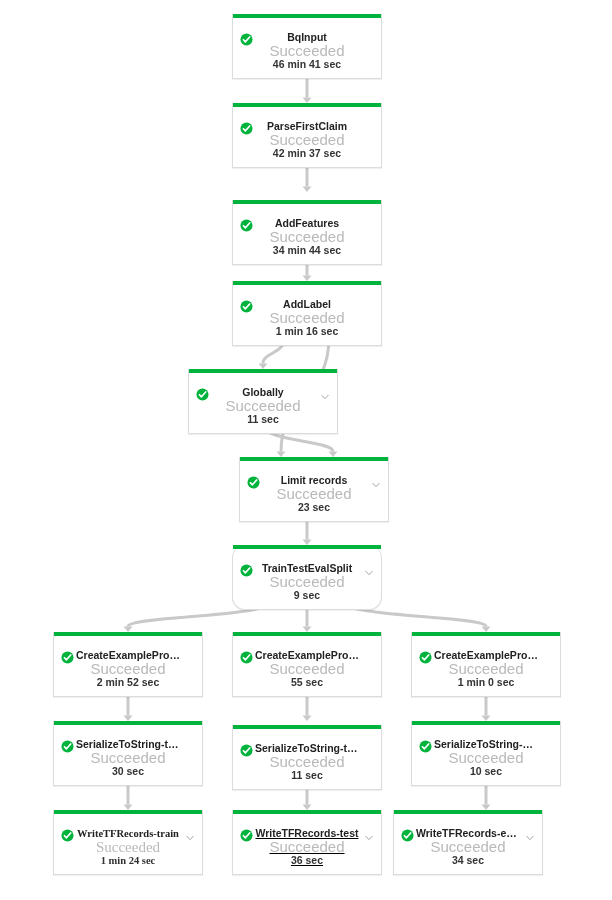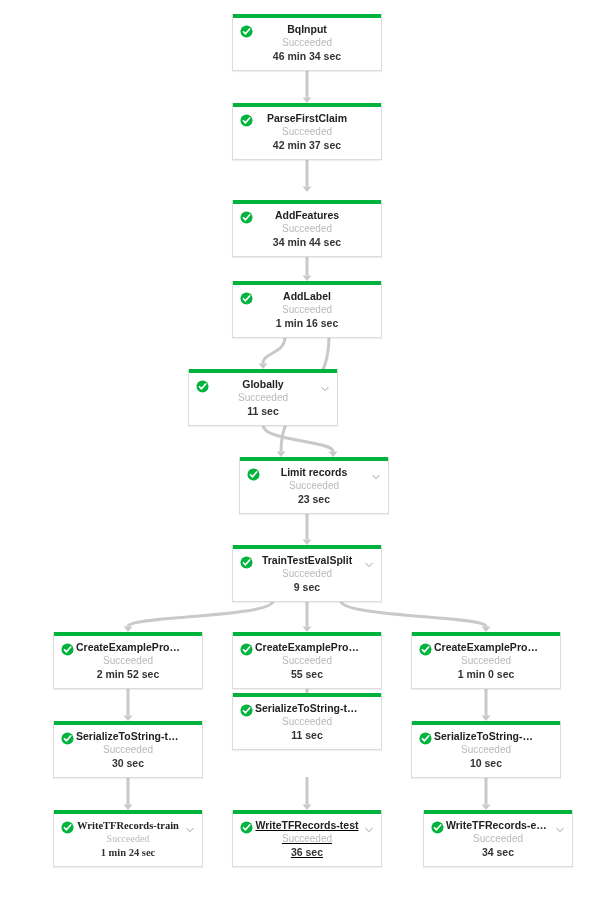--- a/index.html
+++ b/index.html
@@ -25,20 +25,21 @@
   }
   .node .statusbar{
     height:4px;
     background:#00b33c;
     margin:0;
   }
   .node .body{
     position:relative;
     padding:5px 0 7px 0;
     text-align:center;
+    margin-top:8px;
   }
   .node .check{
     position:absolute;
     left:7px;top:6px;
     width:13px;height:13px;
   }
   .node .chev{
     position:absolute;
     right:7px;top:7px;
     width:10px;height:10px;
@@ -48,21 +49,21 @@
     font-size:10.5px;
     font-weight:bold;
     color:#222222;
     line-height:13px;
     white-space:nowrap;
     overflow:hidden;
     text-overflow:ellipsis;
     padding:0 22px;
   }
   .node .status{
-    font-size:10px;
+    font-size:15px;
     color:#b9b9b9;
     line-height:14px;
   }
   .node .dur{
     font-size:10.5px;
     font-weight:bold;
     color:#333333;
     line-height:13px;
   }
 </style>
@@ -106,21 +107,21 @@
     </svg>
 <div class="node" style="left: 232px; top: 14px;">
       <div class="statusbar" style="background: rgb(0, 179, 60);"></div>
       <div class="body">
         <span class="check"><svg viewBox="0 0 16 16" width="13" height="13" xmlns="http://www.w3.org/2000/svg">
             <circle cx="8" cy="8" r="7.4" fill="#00b33c"></circle>
             <path d="M4.2 8.3 L6.7 10.8 L11.9 4.9" fill="none" stroke="#ffffff" stroke-width="2.1" stroke-linecap="round" stroke-linejoin="round"></path>
           </svg></span>
         <div class="title">BqInput</div>
         <div class="status">Succeeded</div>
-        <div class="dur">46 min 34 sec</div>
+        <div class="dur">46 min 41 sec</div>
       </div>
     </div>
     <div class="node" style="left: 232px; top: 103px;">
       <div class="statusbar" style="background: rgb(0, 179, 60);"></div>
       <div class="body">
         <span class="check"><svg viewBox="0 0 16 16" width="13" height="13" xmlns="http://www.w3.org/2000/svg">
             <circle cx="8" cy="8" r="7.4" fill="#00b33c"></circle>
             <path d="M4.2 8.3 L6.7 10.8 L11.9 4.9" fill="none" stroke="#ffffff" stroke-width="2.1" stroke-linecap="round" stroke-linejoin="round"></path>
           </svg></span>
         <div class="title">ParseFirstClaim</div>
@@ -175,21 +176,21 @@
             <path d="M4.2 8.3 L6.7 10.8 L11.9 4.9" fill="none" stroke="#ffffff" stroke-width="2.1" stroke-linecap="round" stroke-linejoin="round"></path>
           </svg></span>
         <span class="chev"><svg viewBox="0 0 12 12" width="10" height="10" xmlns="http://www.w3.org/2000/svg">
             <path d="M2.2 4 L6 8 L9.8 4" fill="none" stroke="#9a9a9a" stroke-width="1.1" stroke-linecap="round" stroke-linejoin="round"></path>
           </svg></span>
         <div class="title">Limit records</div>
         <div class="status">Succeeded</div>
         <div class="dur">23 sec</div>
       </div>
     </div>
-    <div class="node" style="left: 232px; top: 545px;">
+    <div class="node" style="left: 232px; top: 545px; border-radius: 13px;">
       <div class="statusbar" style="background: rgb(0, 179, 60);"></div>
       <div class="body">
         <span class="check"><svg viewBox="0 0 16 16" width="13" height="13" xmlns="http://www.w3.org/2000/svg">
             <circle cx="8" cy="8" r="7.4" fill="#00b33c"></circle>
             <path d="M4.2 8.3 L6.7 10.8 L11.9 4.9" fill="none" stroke="#ffffff" stroke-width="2.1" stroke-linecap="round" stroke-linejoin="round"></path>
           </svg></span>
         <span class="chev"><svg viewBox="0 0 12 12" width="10" height="10" xmlns="http://www.w3.org/2000/svg">
             <path d="M2.2 4 L6 8 L9.8 4" fill="none" stroke="#9a9a9a" stroke-width="1.1" stroke-linecap="round" stroke-linejoin="round"></path>
           </svg></span>
         <div class="title">TrainTestEvalSplit</div>
@@ -238,21 +239,21 @@
       <div class="body">
         <span class="check"><svg viewBox="0 0 16 16" width="13" height="13" xmlns="http://www.w3.org/2000/svg">
             <circle cx="8" cy="8" r="7.4" fill="#00b33c"></circle>
             <path d="M4.2 8.3 L6.7 10.8 L11.9 4.9" fill="none" stroke="#ffffff" stroke-width="2.1" stroke-linecap="round" stroke-linejoin="round"></path>
           </svg></span>
         <div class="title">SerializeToString-train</div>
         <div class="status">Succeeded</div>
         <div class="dur">30 sec</div>
       </div>
     </div>
-    <div class="node" style="left: 232px; top: 693px;">
+    <div class="node" style="left: 232px; top: 725px;">
       <div class="statusbar" style="background: rgb(0, 179, 60);"></div>
       <div class="body">
         <span class="check"><svg viewBox="0 0 16 16" width="13" height="13" xmlns="http://www.w3.org/2000/svg">
             <circle cx="8" cy="8" r="7.4" fill="#00b33c"></circle>
             <path d="M4.2 8.3 L6.7 10.8 L11.9 4.9" fill="none" stroke="#ffffff" stroke-width="2.1" stroke-linecap="round" stroke-linejoin="round"></path>
           </svg></span>
         <div class="title">SerializeToString-test</div>
         <div class="status">Succeeded</div>
         <div class="dur">11 sec</div>
       </div>
@@ -292,21 +293,21 @@
             <path d="M4.2 8.3 L6.7 10.8 L11.9 4.9" fill="none" stroke="#ffffff" stroke-width="2.1" stroke-linecap="round" stroke-linejoin="round"></path>
           </svg></span>
         <span class="chev"><svg viewBox="0 0 12 12" width="10" height="10" xmlns="http://www.w3.org/2000/svg">
             <path d="M2.2 4 L6 8 L9.8 4" fill="none" stroke="#9a9a9a" stroke-width="1.1" stroke-linecap="round" stroke-linejoin="round"></path>
           </svg></span>
         <div class="title">WriteTFRecords-test</div>
         <div class="status">Succeeded</div>
         <div class="dur">36 sec</div>
       </div>
     </div>
-    <div class="node" style="left: 423px; top: 810px;">
+    <div class="node" style="left: 393px; top: 810px;">
       <div class="statusbar" style="background: rgb(0, 179, 60);"></div>
       <div class="body">
         <span class="check"><svg viewBox="0 0 16 16" width="13" height="13" xmlns="http://www.w3.org/2000/svg">
             <circle cx="8" cy="8" r="7.4" fill="#00b33c"></circle>
             <path d="M4.2 8.3 L6.7 10.8 L11.9 4.9" fill="none" stroke="#ffffff" stroke-width="2.1" stroke-linecap="round" stroke-linejoin="round"></path>
           </svg></span>
         <span class="chev"><svg viewBox="0 0 12 12" width="10" height="10" xmlns="http://www.w3.org/2000/svg">
             <path d="M2.2 4 L6 8 L9.8 4" fill="none" stroke="#9a9a9a" stroke-width="1.1" stroke-linecap="round" stroke-linejoin="round"></path>
           </svg></span>
         <div class="title">WriteTFRecords-eval</div>

